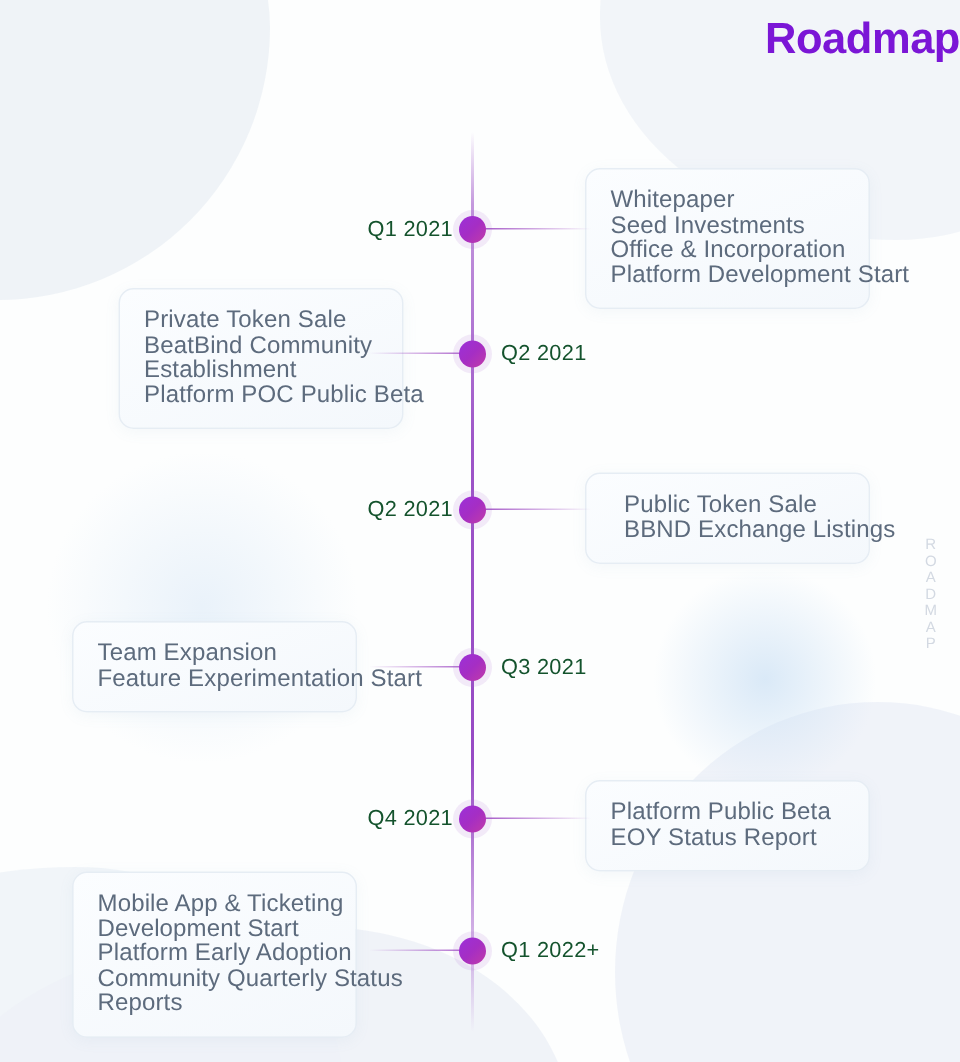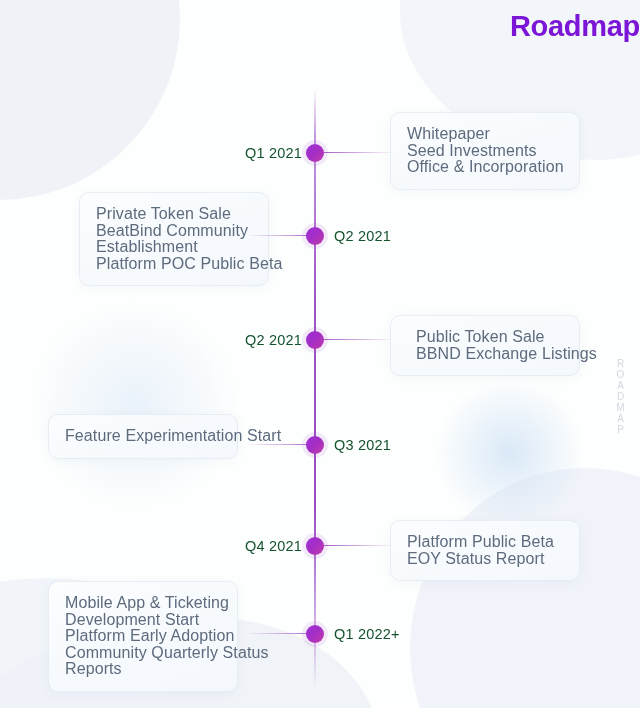--- a/index.html
+++ b/index.html
@@ -213,20 +213,21 @@
   <div id="milestones">
       <div class="row" style="top: 153px;">
         <div class="connector to-right"></div>
         <div class="dot"></div>
         <div class="qlabel on-left">Q1 2021</div>
       </div>
       <div class="card side-right" style="top: 112px;">
         <div class="card-line">Whitepaper</div>
         <div class="card-line">Seed Investments</div>
         <div class="card-line">Office &amp; Incorporation</div>
+        <div class="card-line">Platform Development Start</div>
       </div>
       <div class="row" style="top: 236px;">
         <div class="connector to-left"></div>
         <div class="dot"></div>
         <div class="qlabel on-right">Q2 2021</div>
       </div>
       <div class="card side-left" style="top: 192px; margin-left: 31px;">
         <div class="card-line">Private Token Sale</div>
         <div class="card-line">BeatBind Community</div>
         <div class="card-line">Establishment</div>
@@ -240,20 +241,21 @@
       <div class="card side-right" style="top: 315px; padding-left: 25px;">
         <div class="card-line">Public Token Sale</div>
         <div class="card-line">BBND Exchange Listings</div>
       </div>
       <div class="row" style="top: 445px;">
         <div class="connector to-left"></div>
         <div class="dot"></div>
         <div class="qlabel on-right">Q3 2021</div>
       </div>
       <div class="card side-left" style="top: 414px;">
+        <div class="card-line">Team Expansion</div>
         <div class="card-line">Feature Experimentation Start</div>
       </div>
       <div class="row" style="top: 546px;">
         <div class="connector to-right"></div>
         <div class="dot"></div>
         <div class="qlabel on-left">Q4 2021</div>
       </div>
       <div class="card side-right" style="top: 520px;">
         <div class="card-line">Platform Public Beta</div>
         <div class="card-line">EOY Status Report</div>

